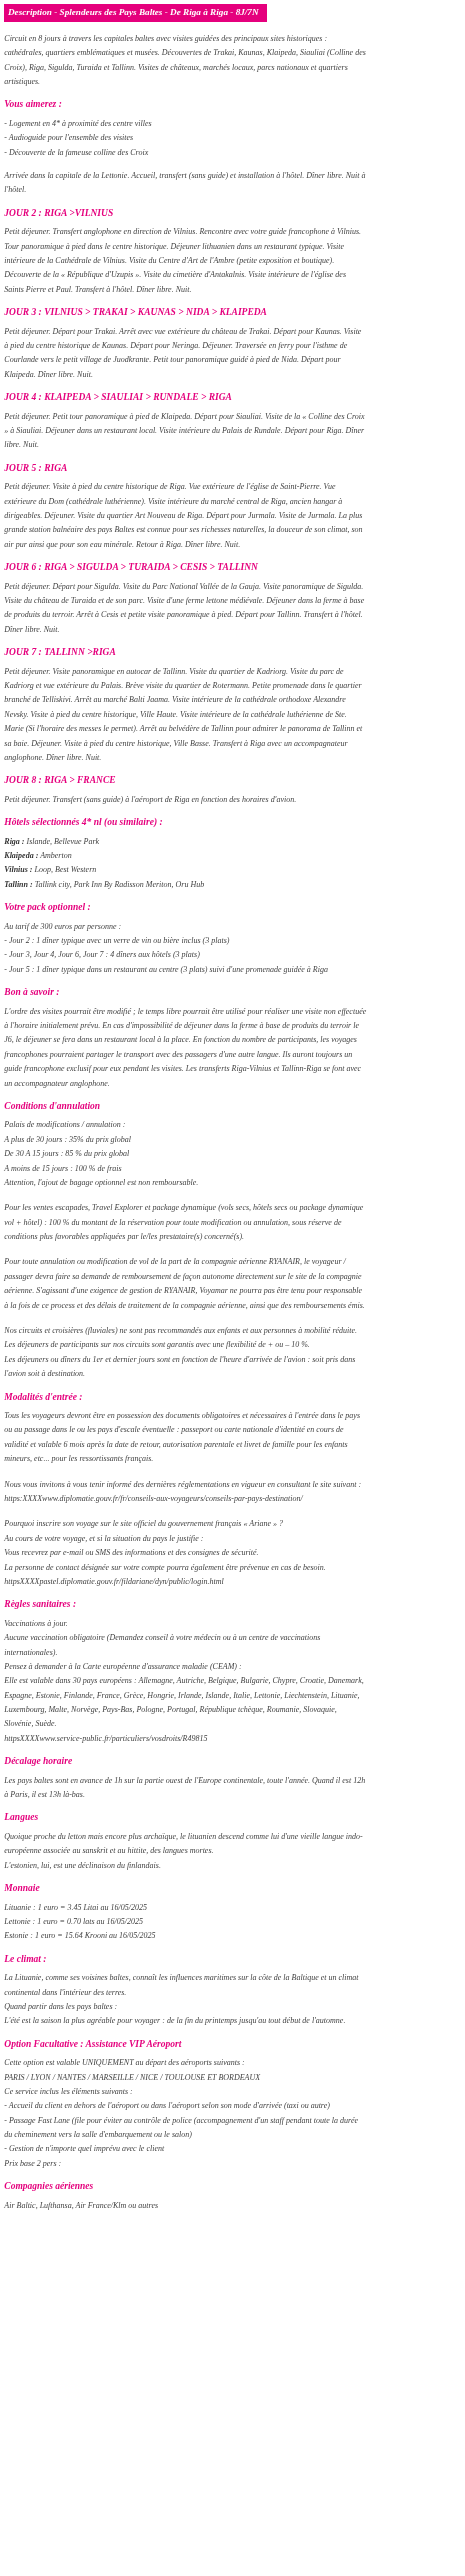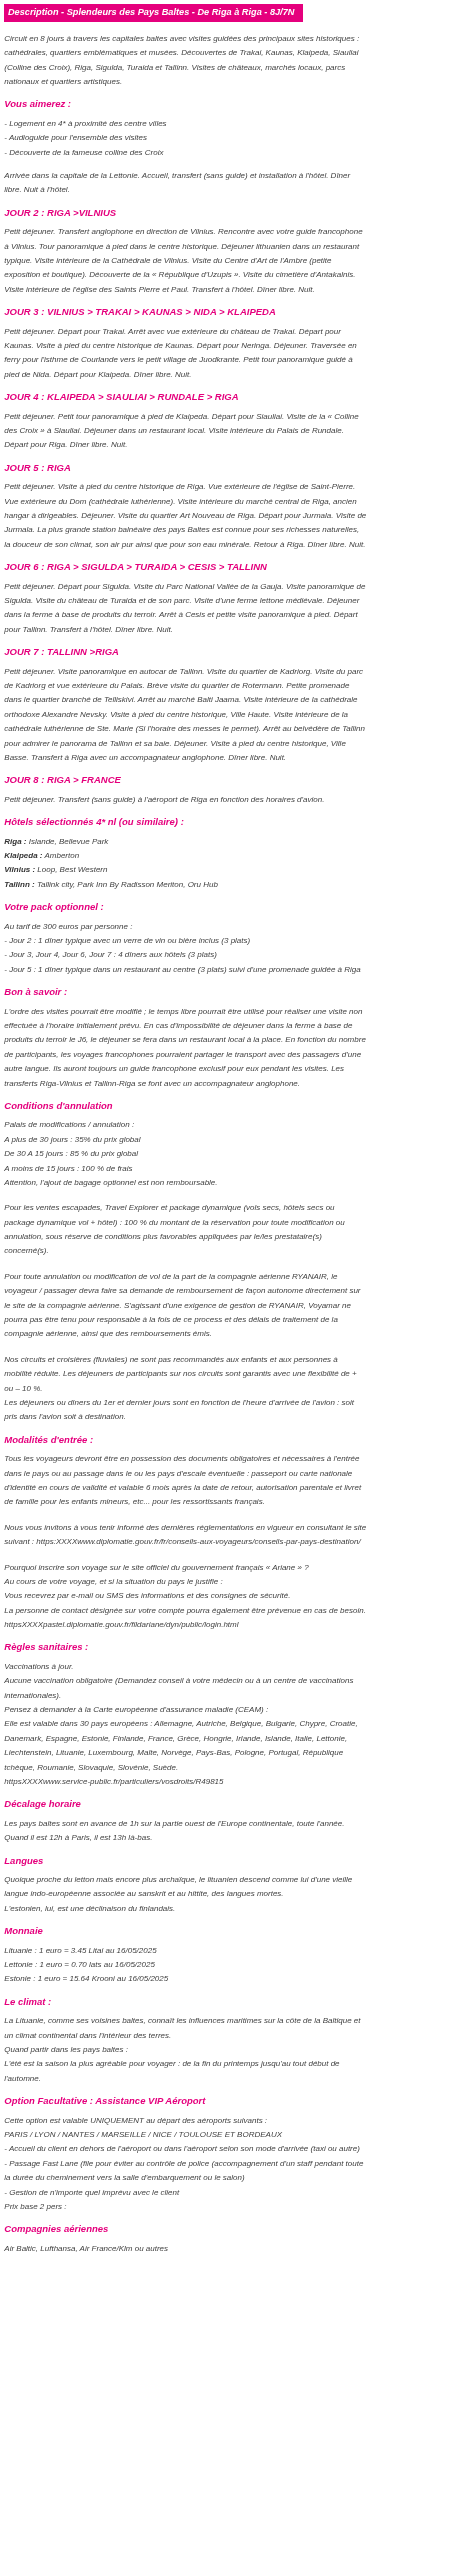--- a/index.html
+++ b/index.html
@@ -1,21 +1,21 @@
 <!DOCTYPE html>
 <html lang="fr" style="--accent: #e5007d;font-size:9.8px"><head>
 <meta charset="utf-8">
 <style>
   * { box-sizing: border-box; }
   html, body { margin: 0; padding: 0; background: #ffffff; }
   .page {
     width: 373px;
     min-height: 2576px;
     padding: 3.7px 6.1px 37px 4.3px;
-    font-family: Liberation Sans, sans-serif;
+    font-family: Liberation Serif, serif;
     font-style: italic;
     color: #3f3f3f;
     background: #ffffff;
   }
   .title-bar {
     display: inline-block;
     background: var(--accent, #e5007d);
     color: #ffffff;
     font-weight: 700;
     font-size: 9.2px;
@@ -205,20 +205,21 @@
           <p class="line">La Lituanie, comme ses voisines baltes, connaît les influences maritimes sur la côte de la Baltique et un climat continental dans l'intérieur des terres.</p>
           <p class="line">Quand partir dans les pays baltes :</p>
           <p class="line">L'été est la saison la plus agréable pour voyager : de la fin du printemps jusqu'au tout début de l'automne.</p>
         </div>
       </section>
       <section class="section">
         <h2 class="heading">Option Facultative : Assistance VIP Aéroport</h2>
         <div class="block">
           <p class="line">Cette option est valable UNIQUEMENT au départ des aéroports suivants :</p>
           <p class="line">PARIS / LYON / NANTES / MARSEILLE / NICE / TOULOUSE ET BORDEAUX</p>
+          <p class="line">Ce service inclus les éléments suivants :</p>
           <p class="line">- Accueil du client en dehors de l'aéroport ou dans l'aéroport selon son mode d'arrivée (taxi ou autre)</p>
           <p class="line">- Passage Fast Lane (file pour éviter au contrôle de police (accompagnement d'un staff pendant toute la durée du cheminement vers la salle d'embarquement ou le salon)</p>
           <p class="line">- Gestion de n'importe quel imprévu avec le client</p>
           <p class="line">Prix base 2 pers :</p>
         </div>
       </section>
       <section class="section">
         <h2 class="heading">Compagnies aériennes</h2>
         <div class="block">
           <p class="line">Air Baltic, Lufthansa, Air France/Klm ou autres</p>

